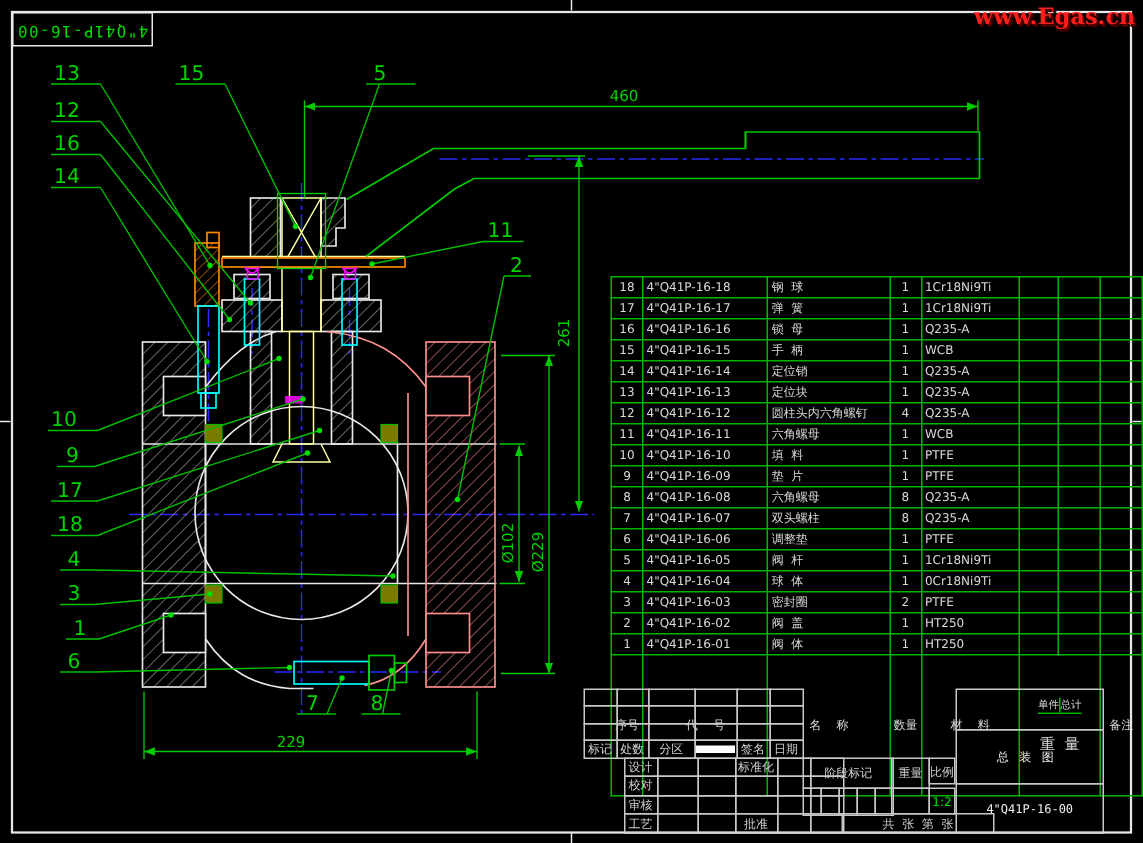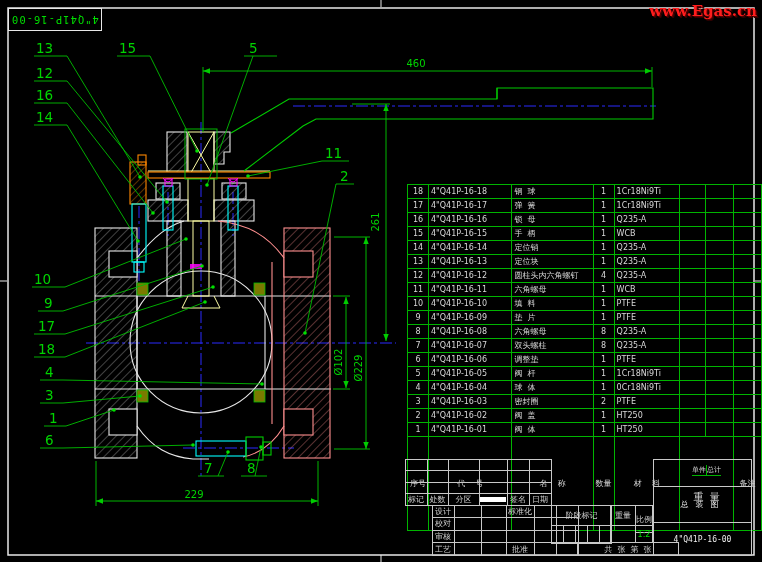--- a/index.html
+++ b/index.html
@@ -12,21 +12,21 @@
   #parts-table td,#parts-table th{border:1px solid #00b400;height:13px;
     padding:0 2px;overflow:hidden;font-weight:normal;white-space:pre;}
   #parts-table .c{text-align:center;}
   #parts-table .hdr td{text-align:center;}
   .wcell{padding:12px !important;}
   .wtop{display:flex;height:10px;border-bottom:1px solid #00b400;}
   .wtop span{flex:1;text-align:center;font-size:7px;line-height:10px;}
   .wtop span:first-child{border-right:1px solid #00b400;}
   .wbot{height:10px;text-align:center;font-size:10px;line-height:10px;}
   
-  #tb{position:absolute;left:405px;top:459px;width:347px;height:97px;color:#cfcfcf;text-align:right;}
+  #tb{position:absolute;left:389px;top:459px;width:347px;height:97px;color:#cfcfcf;text-align:right;}
   #tb .cell{position:absolute;border:1px solid #c8c8c8;box-sizing:border-box;
     display:flex;align-items:center;justify-content:center;font-size:8px;white-space:pre;}
   .grid{position:absolute;display:grid;}
   .grid>div{border:1px solid #c8c8c8;display:flex;align-items:center;
     justify-content:center;font-size:8px;box-sizing:border-box;margin:-0.5px;white-space:pre;}
   #tb-title{font-size:14px;letter-spacing:7px;color:#ececec;padding-left:1px;}
   #tb-number{font-size:11.5px;color:#ececec;font-family:"DejaVu Sans Mono",monospace;}
   #scale-val{color:#00e000;font-size:9px;}
   .whitebar{width:26px;height:5px;background:#fff;}
   
@@ -491,21 +491,21 @@
     <div>工艺</div>
       <div></div>
       <div></div>
     <div>批准</div>
       <div></div>
       <div></div>
   </div>
 
   <div class="cell" style="left:146px;top:46px;width:61px;height:21px;">阶段标记</div>
   <div class="cell" style="left:205px;top:46px;width:26px;height:21px;">重量</div>
-  <div class="cell" style="left:230px;top:46px;width:18px;height:28px;">比例</div>
+  <div class="cell" style="left:230px;top:46px;width:18px;height:18px;">比例</div>
   <div class="grid" style="left:146px;top:66px;grid-template-columns:12px 12px 12px 12px 12px;grid-auto-rows:18px;">
     <div></div>
       <div></div>
       <div></div>
       <div></div>
       <div></div>
   </div>
   <div class="cell" style="left:205px;top:66px;width:26px;height:18px;"></div>
   <div class="cell" id="scale-val" style="left:230px;top:66px;width:18px;height:18px;">1:2</div>
   <div class="cell" style="left:146px;top:83px;width:102px;height:14px;margin-left:26px;">共  张  第  张</div>

